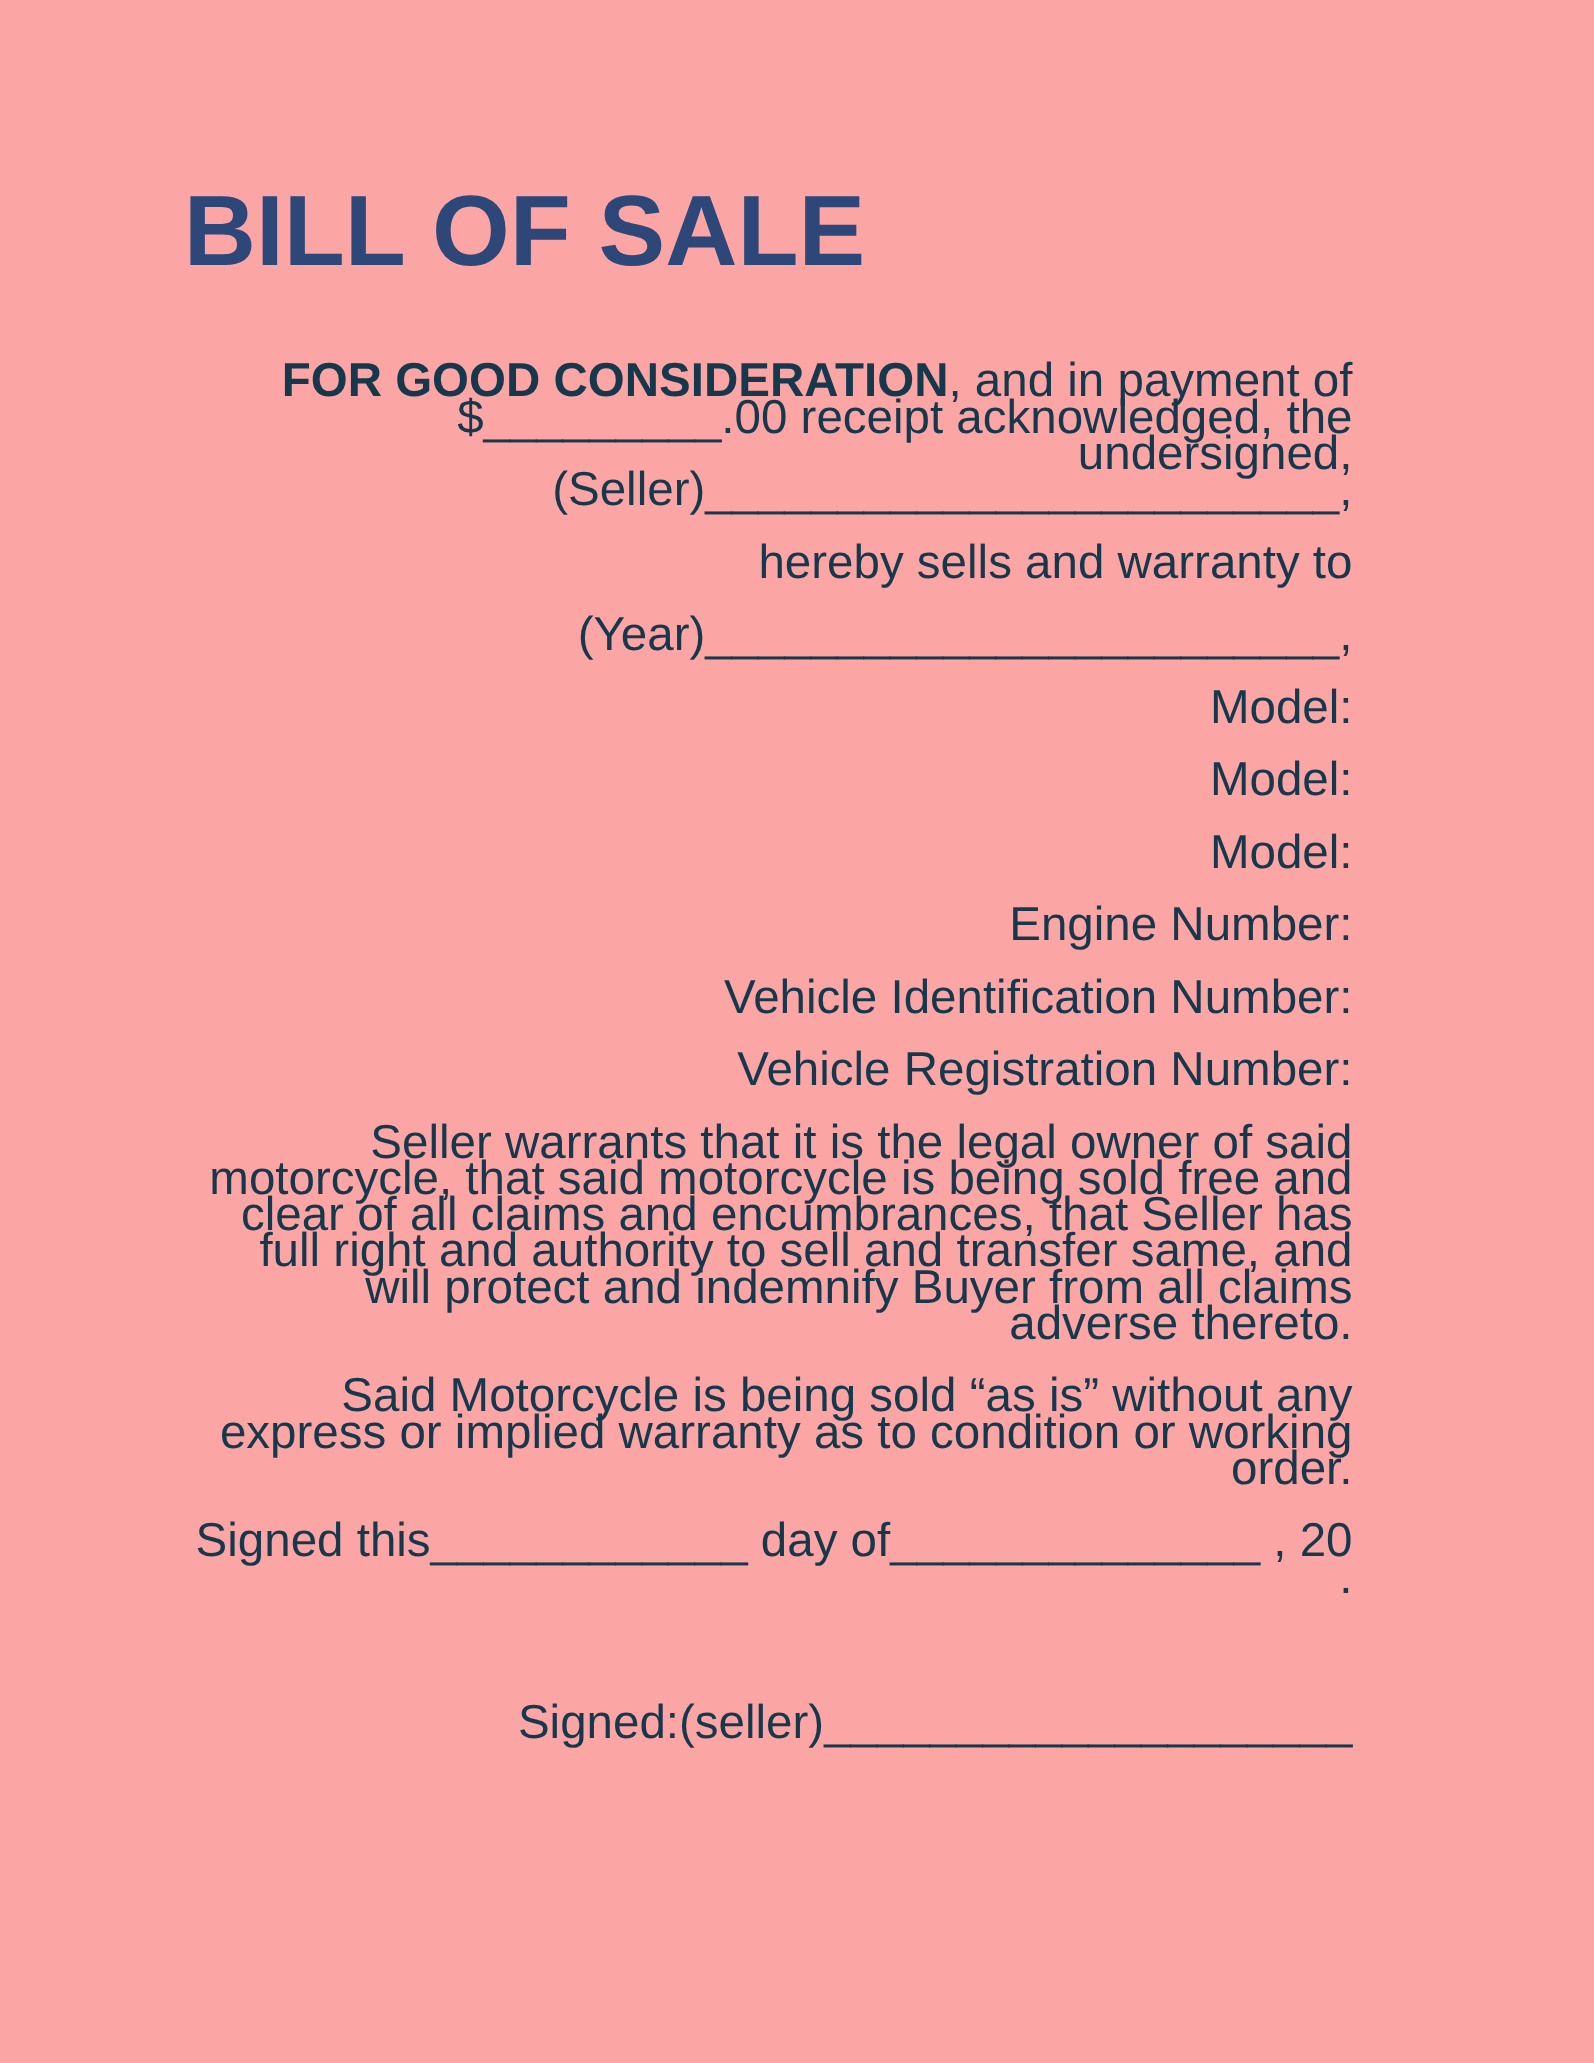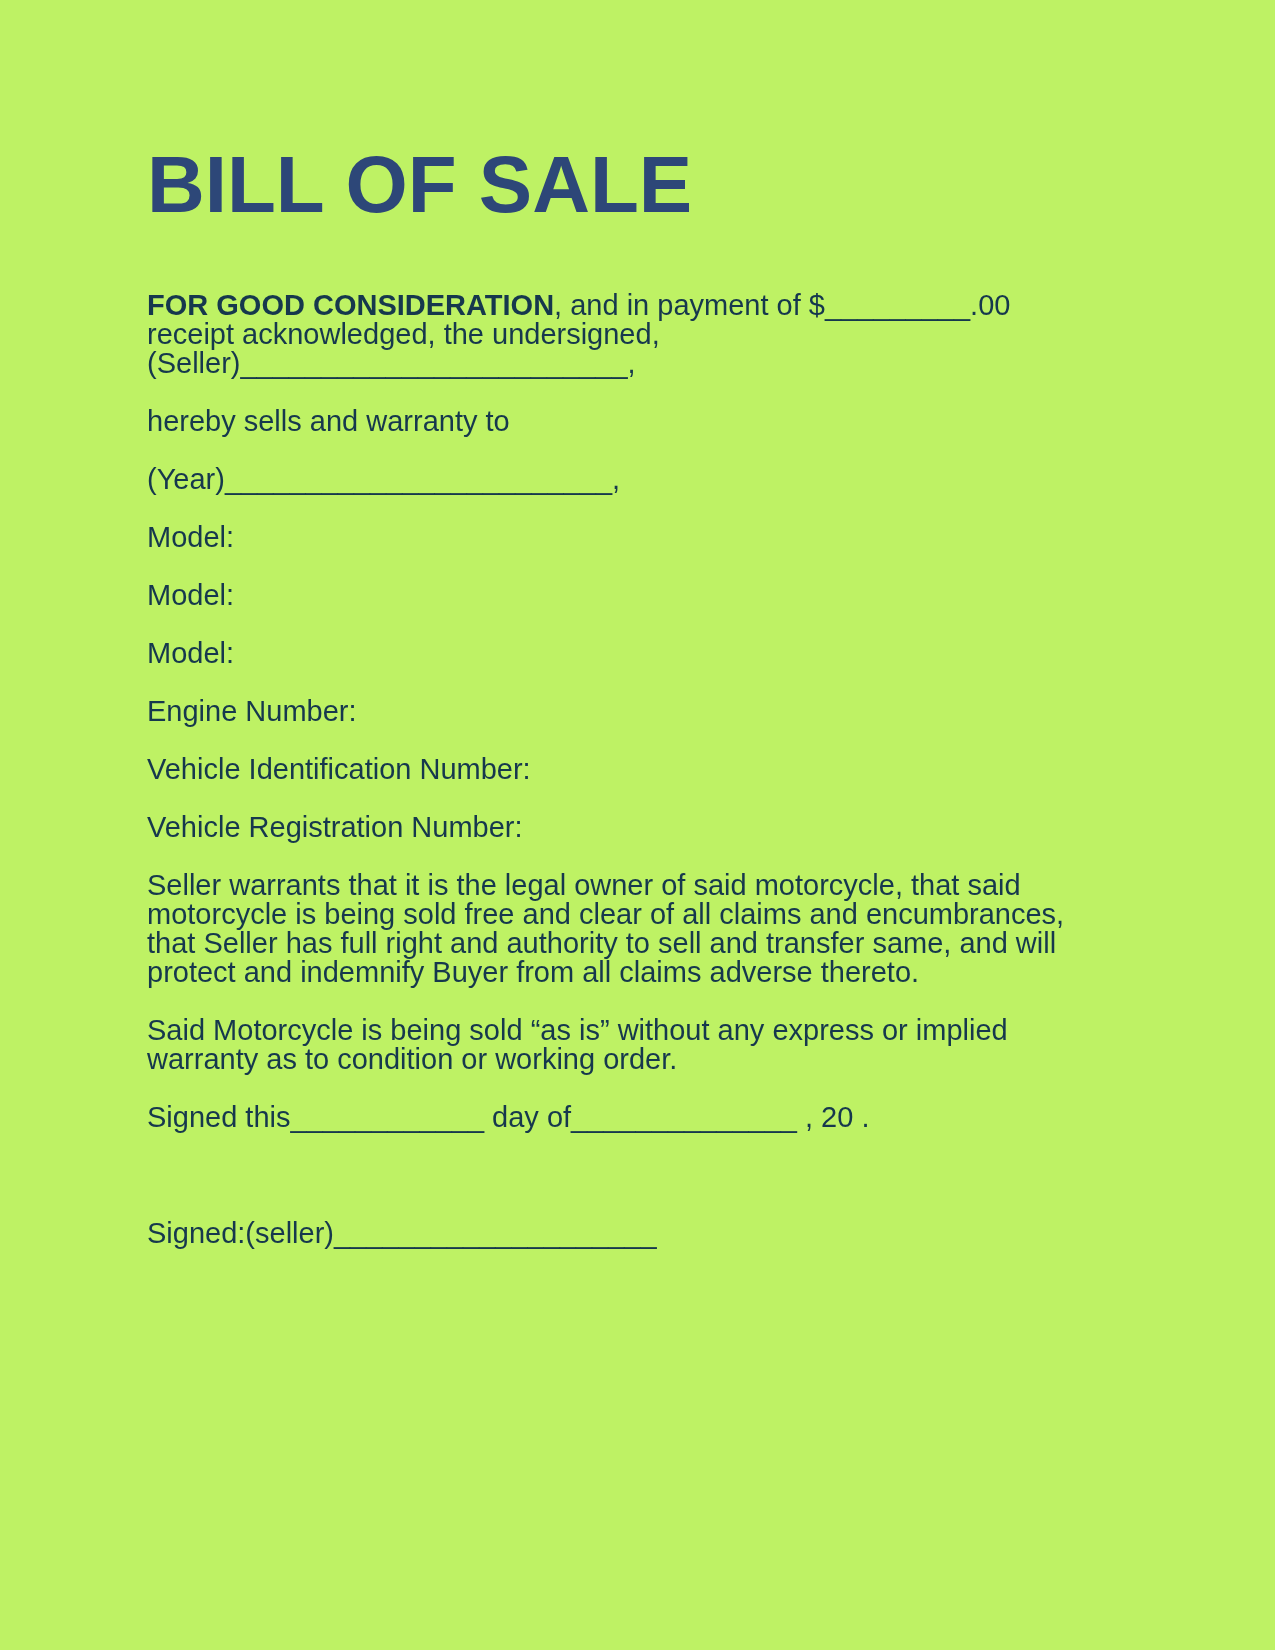--- a/index.html
+++ b/index.html
@@ -4,42 +4,43 @@
 <style>
   html, body {
     margin: 0;
     padding: 0;
     background: #ffffff;
   }
   .page {
     position: relative;
     width: 1275px;
     height: 1650px;
-    background: #bef264;
+    background: #fca5a5;
     box-sizing: border-box;
     padding: 138px 0 0 147px;
     font-family: "Liberation Sans", sans-serif;
     color: #16384d;
     overflow: hidden;
   }
   .content {
     width: 935px;
   }
   .doc-title {
     margin: 0 0 60px 0;
     font-size: 80px;
     line-height: 93px;
     font-weight: bold;
     color: #2d4778;
   }
   .content p {
     margin: 29px 0 0 0;
-    font-size: 29px;
+    font-size: 38px;
     line-height: 29px;
     font-weight: normal;
+    text-align: right;
   }
   .content p.first {
     margin-top: 0;
   }
   .content p.signature-row {
     margin-top: 87px;
   }
   .lead-bold {
     font-weight: bold;
   }

